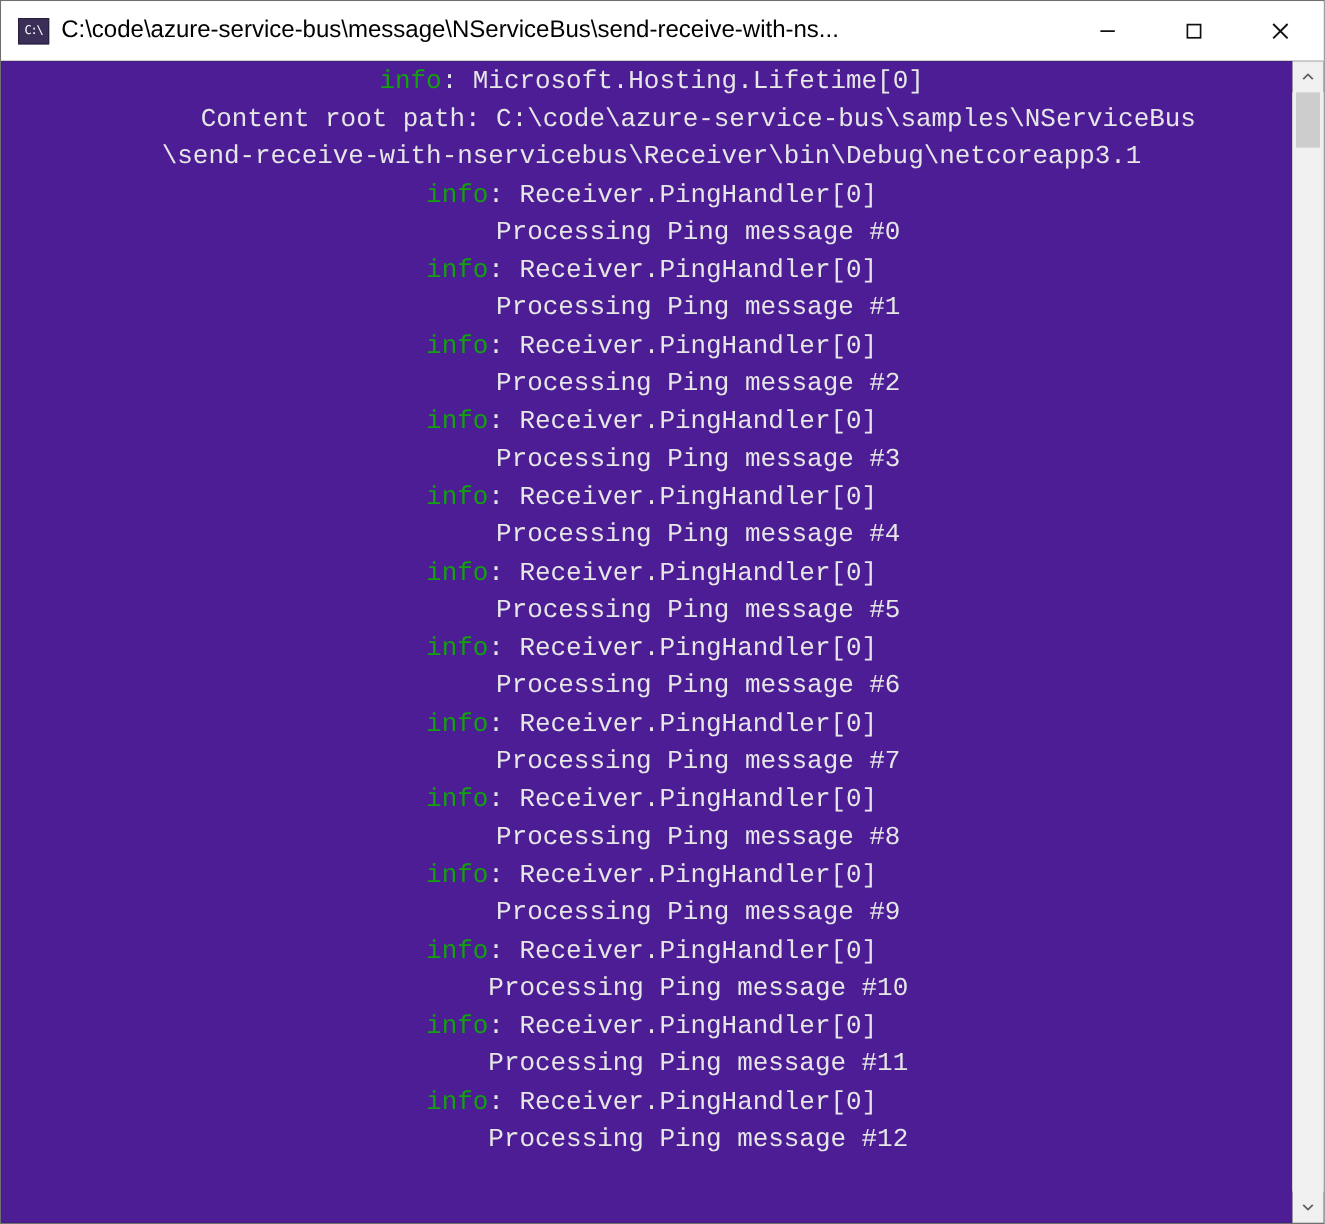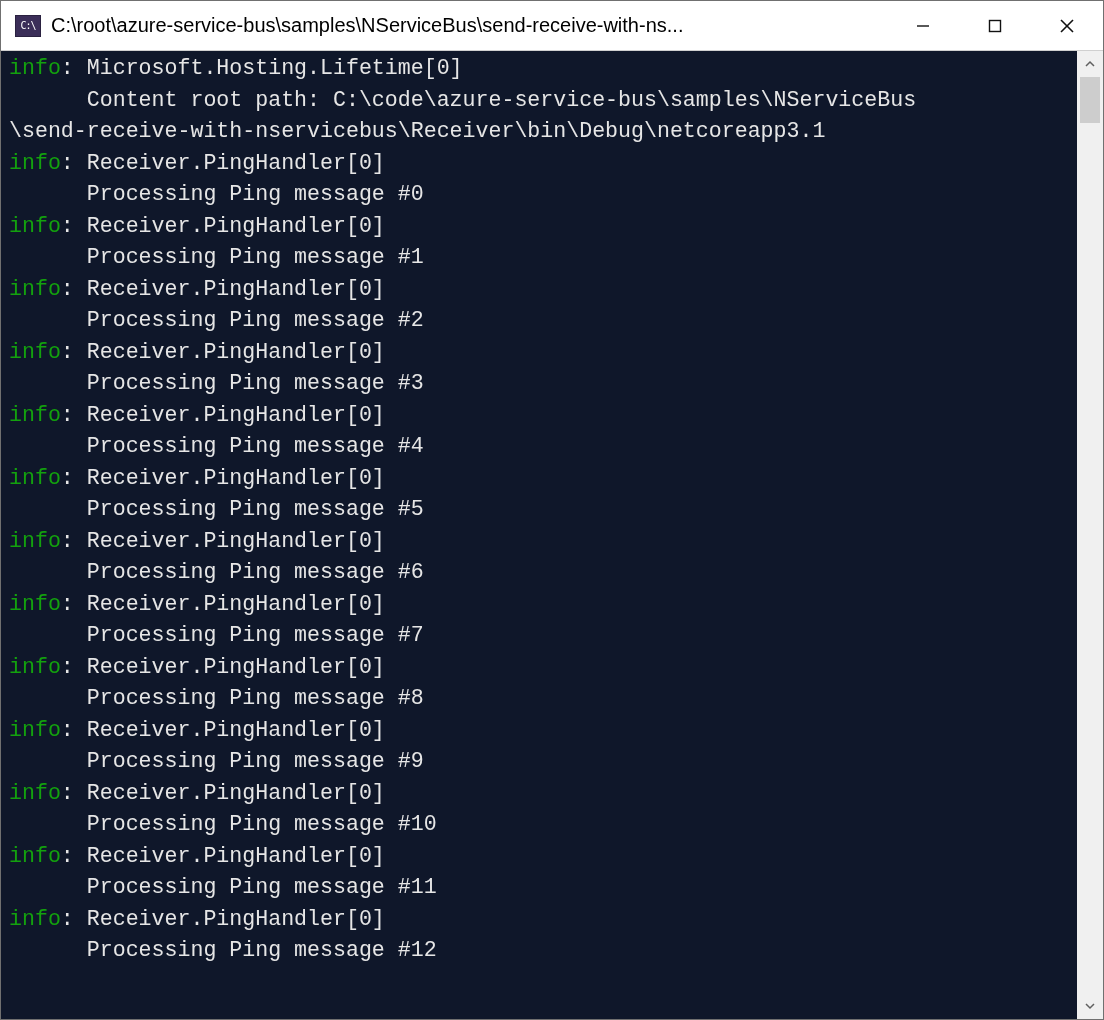--- a/index.html
+++ b/index.html
@@ -59,29 +59,30 @@
   }
   .titlebar-btn svg { display: block; }
   .content-wrap {
     flex: 1 1 auto;
     display: flex;
     background: #000;
     min-height: 0;
   }
   .terminal {
     flex: 1 1 auto;
-    background: #0f172a;
+    background: #4c1d95;
     color: #e6e6e6;
     font-family: Consolas, "Courier New", monospace;
     font-size: 21.6px;
     line-height: 31.5px;
     white-space: pre-wrap;
     word-break: break-all;
     padding: 2px 0 0 8px;
     overflow: hidden;
+    text-align: center;
   }
   .term-line { }
   .lvl-info { color: #13a10e; }
   .scrollbar {
     flex: 0 0 26px;
     background: #f0f0f0;
     display: flex;
     flex-direction: column;
   }
   .sb-arrow {
@@ -105,21 +106,21 @@
   }
 </style>
 </head>
 <body>
 
 <div class="window">
   <div class="titlebar">
     <div class="titlebar-icon">
       <span>C:\</span>
     </div>
-    <div class="titlebar-text">C:\root\azure-service-bus\samples\NServiceBus\send-receive-with-ns...</div>
+    <div class="titlebar-text">C:\code\azure-service-bus\message\NServiceBus\send-receive-with-ns...</div>
     <div class="titlebar-buttons">
       <div class="titlebar-btn">
         <svg width="16" height="16" viewBox="0 0 16 16">
             <line x1="2" y1="8" x2="14" y2="8" stroke="#111" stroke-width="1.4"></line>
           </svg>
       </div>
       <div class="titlebar-btn">
         <svg width="16" height="16" viewBox="0 0 16 16">
             <rect x="2.5" y="2.5" width="11" height="11" fill="none" stroke="#111" stroke-width="1.4"></rect>
           </svg>

